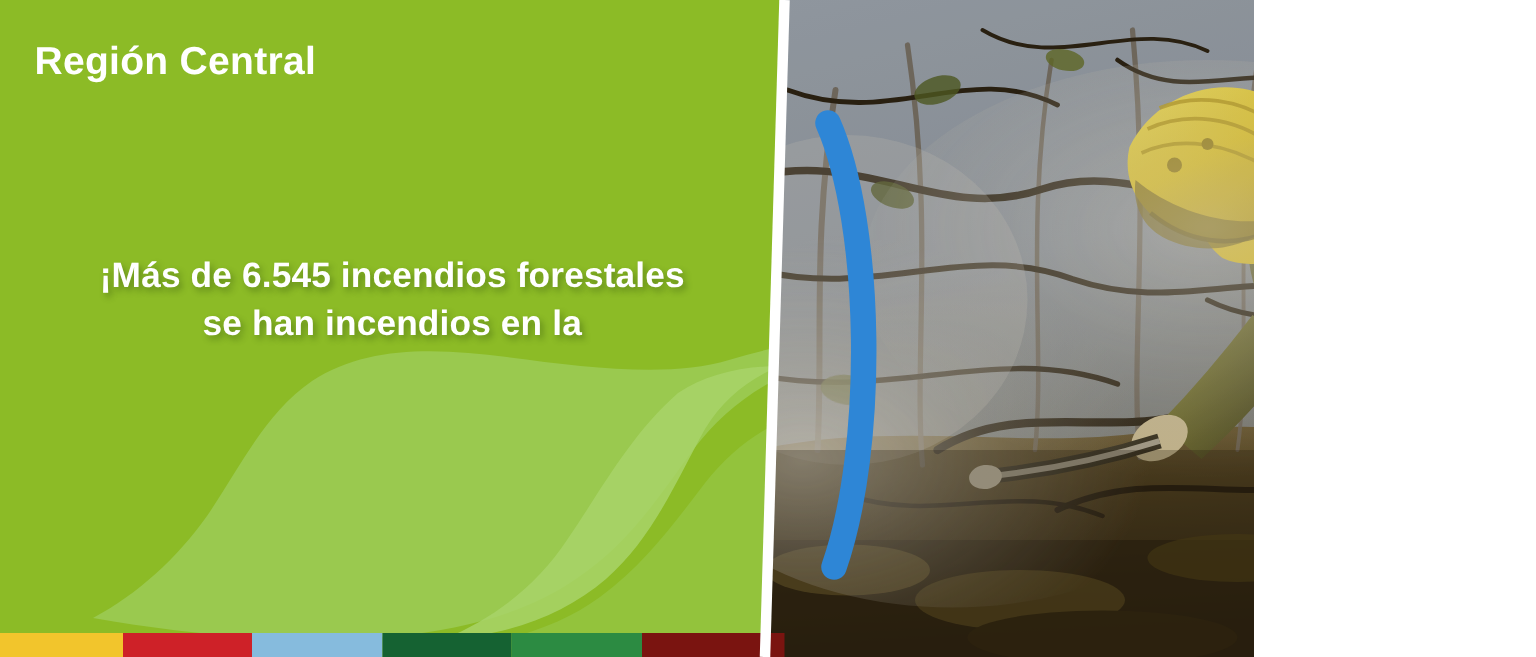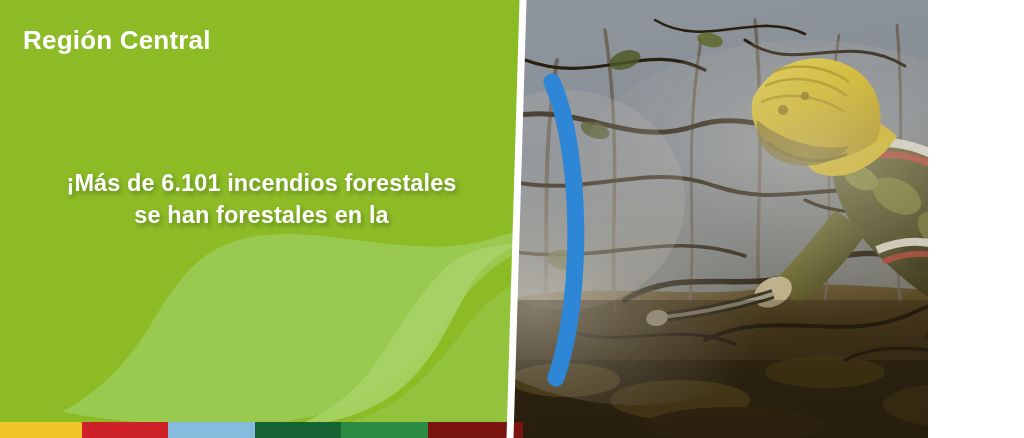--- a/index.html
+++ b/index.html
@@ -6,21 +6,21 @@
     margin: 0;
     padding: 0;
     background: #ffffff;
   }
   body {
     font-family: "Liberation Sans", sans-serif;
   }
 
   #banner {
     position: relative;
-    width: 928px;
+    width: 836px;
     height: 438px;
     overflow: hidden;
     background: #ffffff;
   }
 
   
   #photo {
     position: absolute;
     left: 505px;
     top: 0;
@@ -318,17 +318,17 @@
   <div id="diagonal-divider">
     <svg viewBox="0 0 60 438" preserveAspectRatio="none">
       <path d="M28 0 L15 438" stroke="#FFFFFF" stroke-width="7" fill="none"></path>
       <path d="M0 0 L28 0 L15 438 L0 438 Z" fill="none"></path>
     </svg>
   </div>
 
   <div id="brand-title">Región Central</div>
 
   <div id="headline">
-    <span class="ln">¡Más de 6.101 incendios forestales</span>
-    <span class="ln">se han forestales en la</span>
+    <span class="ln">¡Más de 6.545 incendios forestales</span>
+    <span class="ln">se han incendios en la</span>
   </div>
 
 </div>
 
 </body></html>

